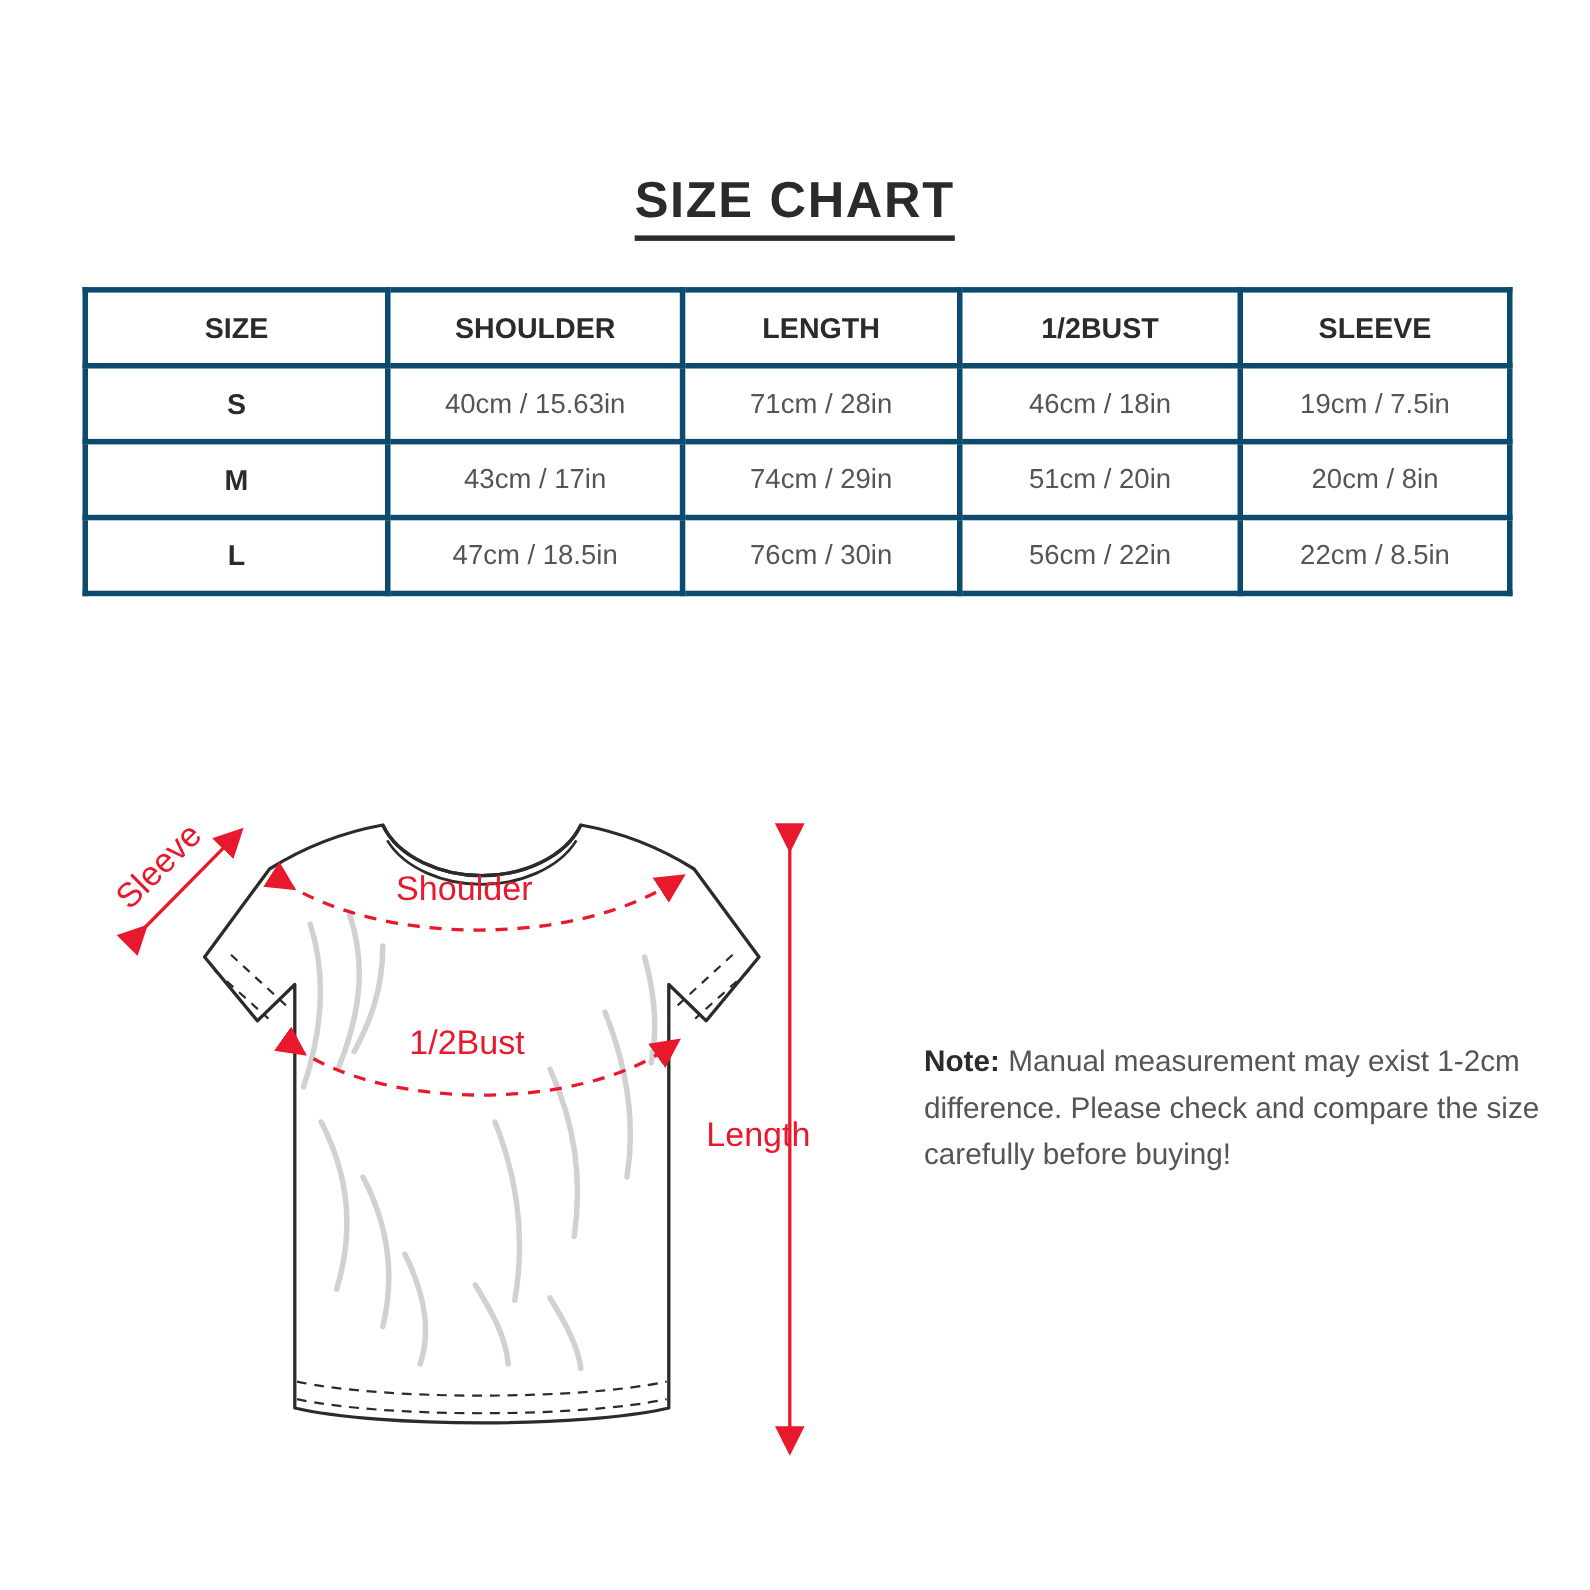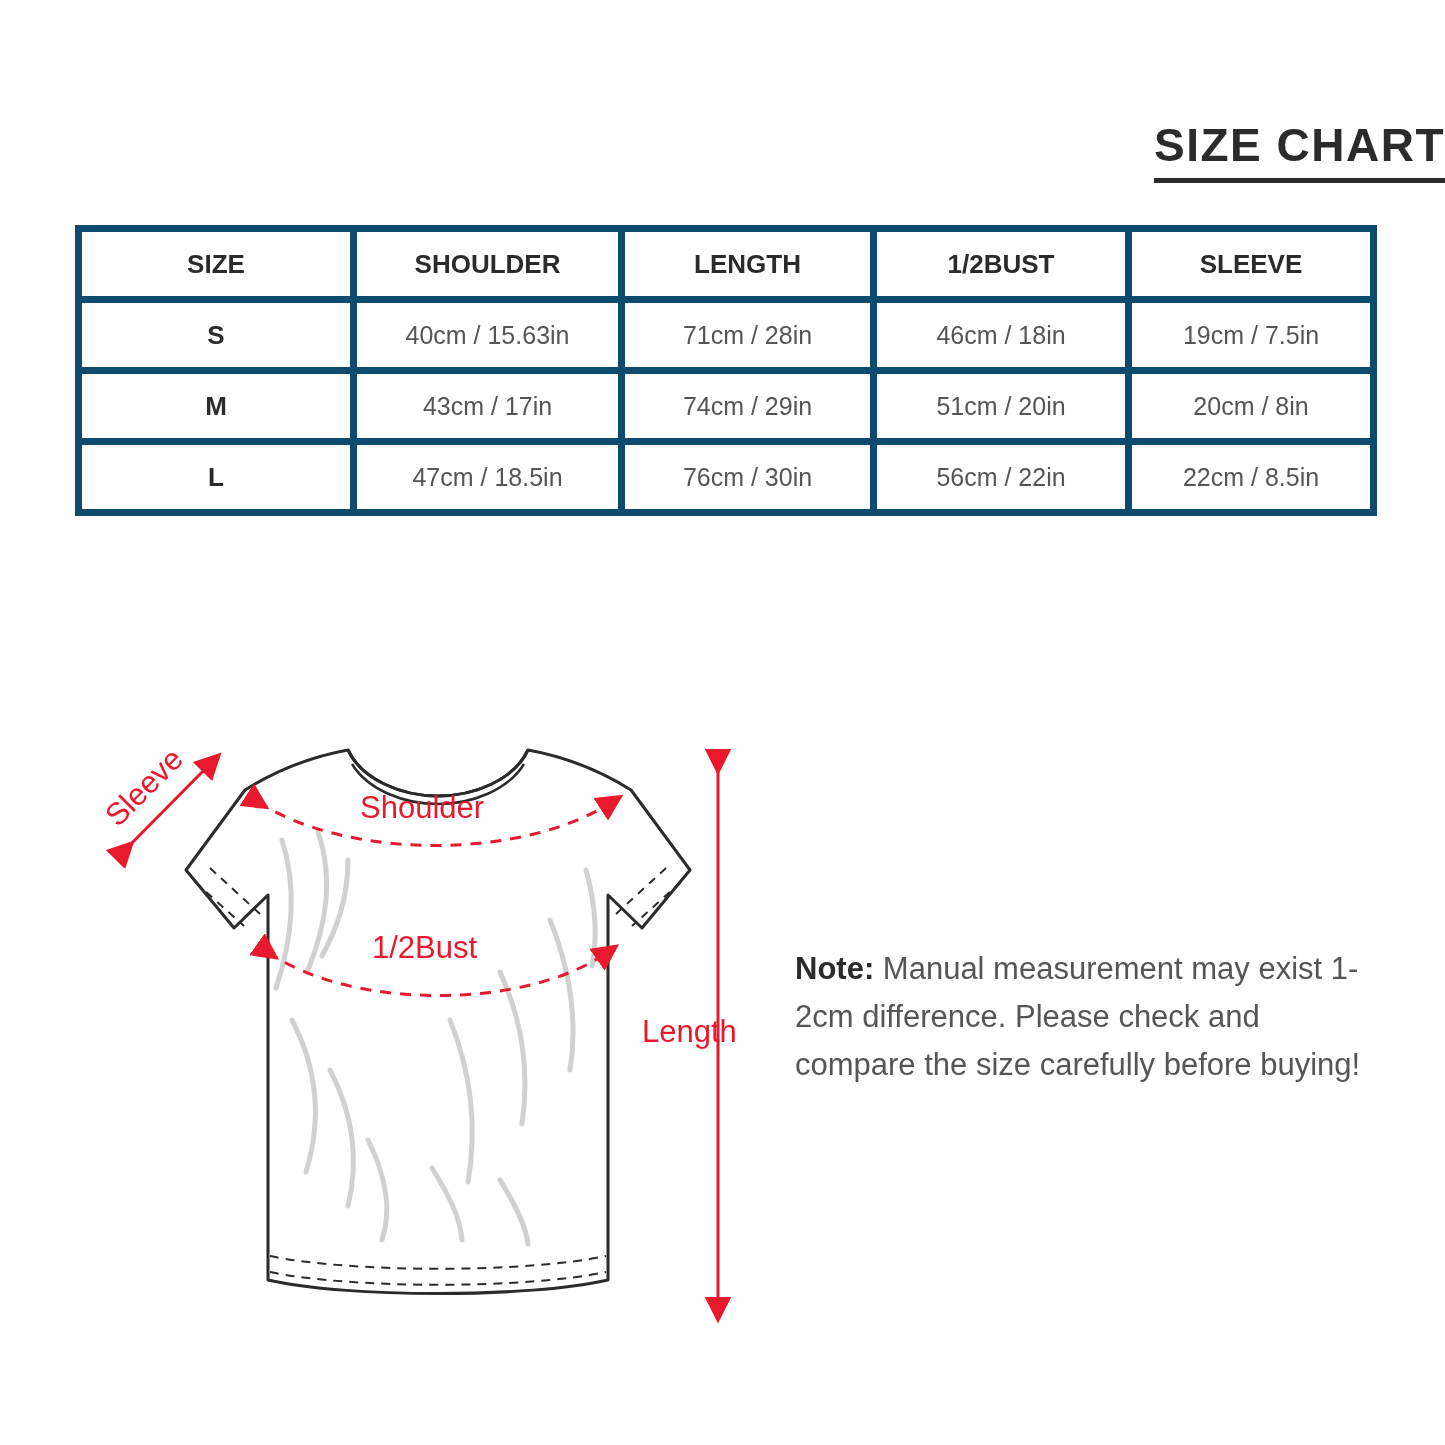--- a/index.html
+++ b/index.html
@@ -11,22 +11,23 @@
     width: 1445px;
     height: 1445px;
     font-family: "Liberation Sans", sans-serif;
     color: #333333;
     position: relative;
     overflow: hidden;
   }
 
   
   .title-wrap {
-    text-align: right;
+    text-align: center;
     padding-top: 118px;
+    margin-top: 36px;
   }
   .title {
     display: inline-block;
     font-size: 46px;
     font-weight: bold;
     letter-spacing: 1.5px;
     color: #2b2b2b;
     border-bottom: 5px solid #2b2b2b;
     padding-bottom: 6px;
   }
@@ -35,21 +36,21 @@
   .table-wrap {
     margin: 42px 75px 0 75px;
   }
   table.size-chart {
     width: 1295px;
     border-collapse: collapse;
     table-layout: fixed;
   }
   table.size-chart th,
   table.size-chart td {
-    border: 7px solid #0c4a6e;
+    border: 5px solid #0c4a6e;
     height: 62px;
     text-align: center;
     vertical-align: middle;
     font-size: 25px;
     color: #555555;
   }
   table.size-chart th {
     font-weight: bold;
     color: #2b2b2b;
     font-size: 26px;
@@ -75,24 +76,24 @@
   }
   .shirt-svg {
     position: absolute;
     left: 30px;
     top: 20px;
   }
 
   
   .note {
     position: absolute;
-    left: 795px;
+    left: 840px;
     top: 245px;
     width: 580px;
-    font-size: 31px;
+    font-size: 27px;
     line-height: 1.55;
     color: #555555;
   }
   .note b {
     color: #2b2b2b;
     font-weight: bold;
   }
 </style>
 </head>
 <body>

